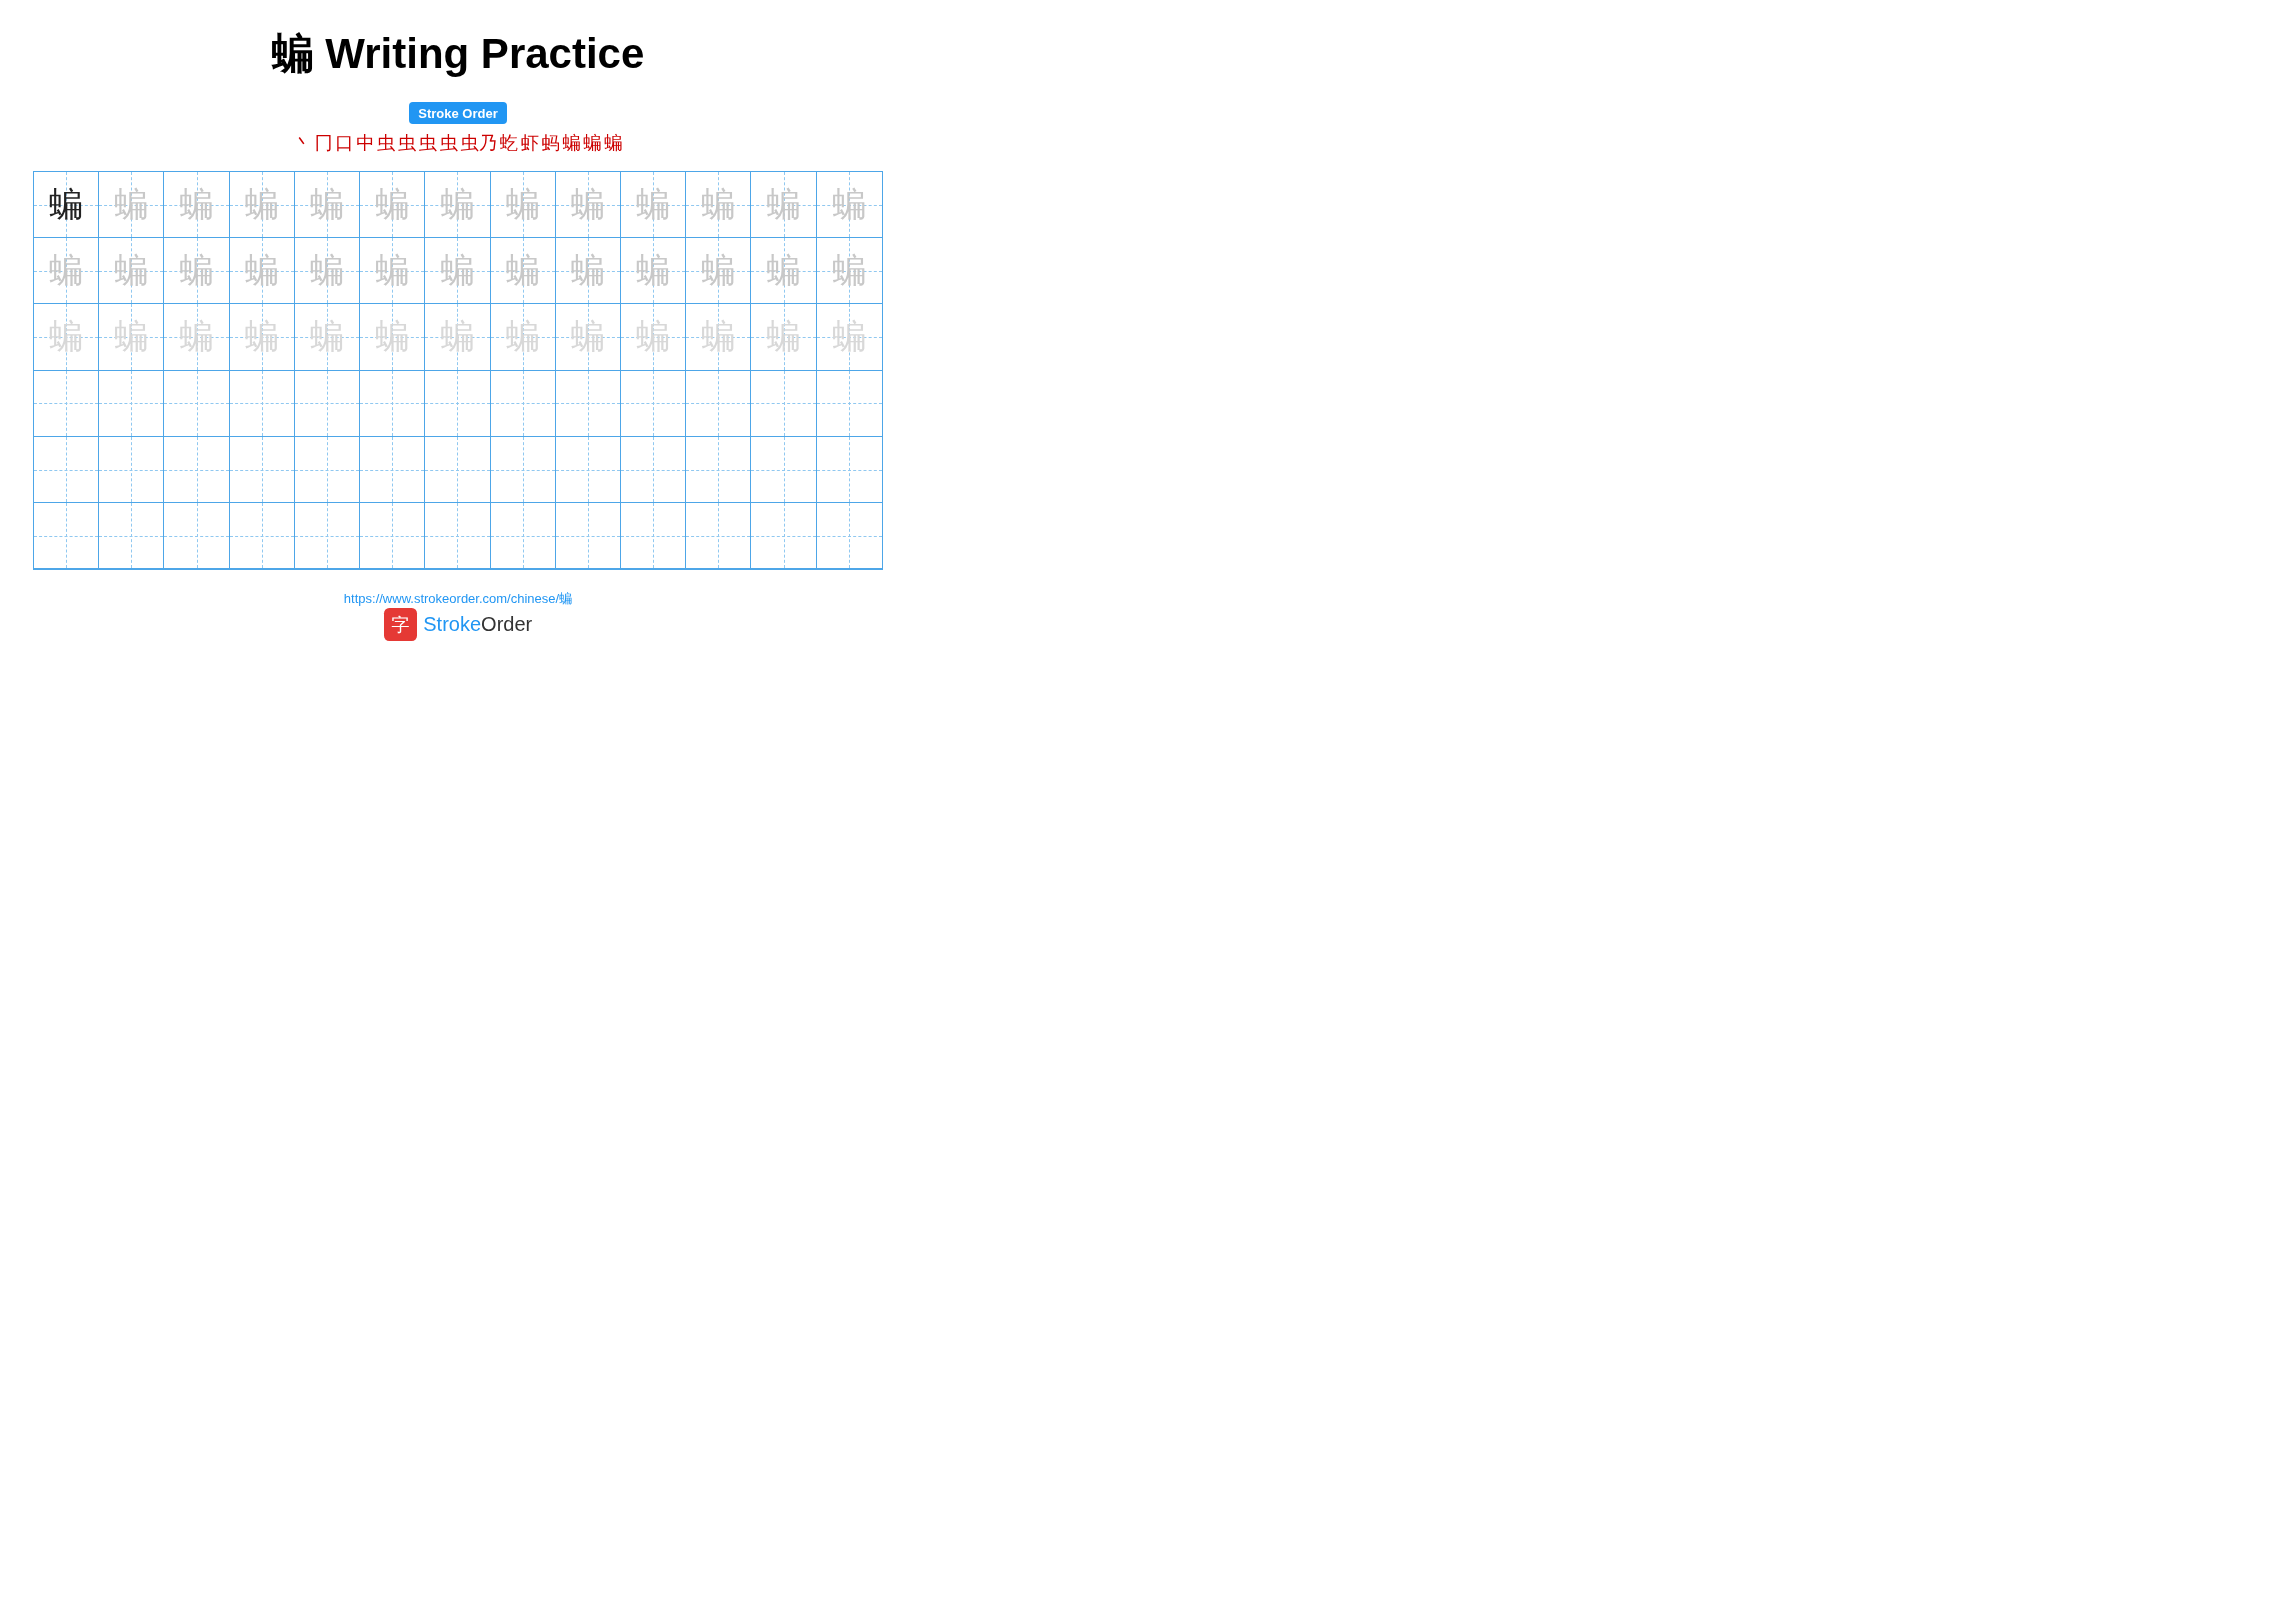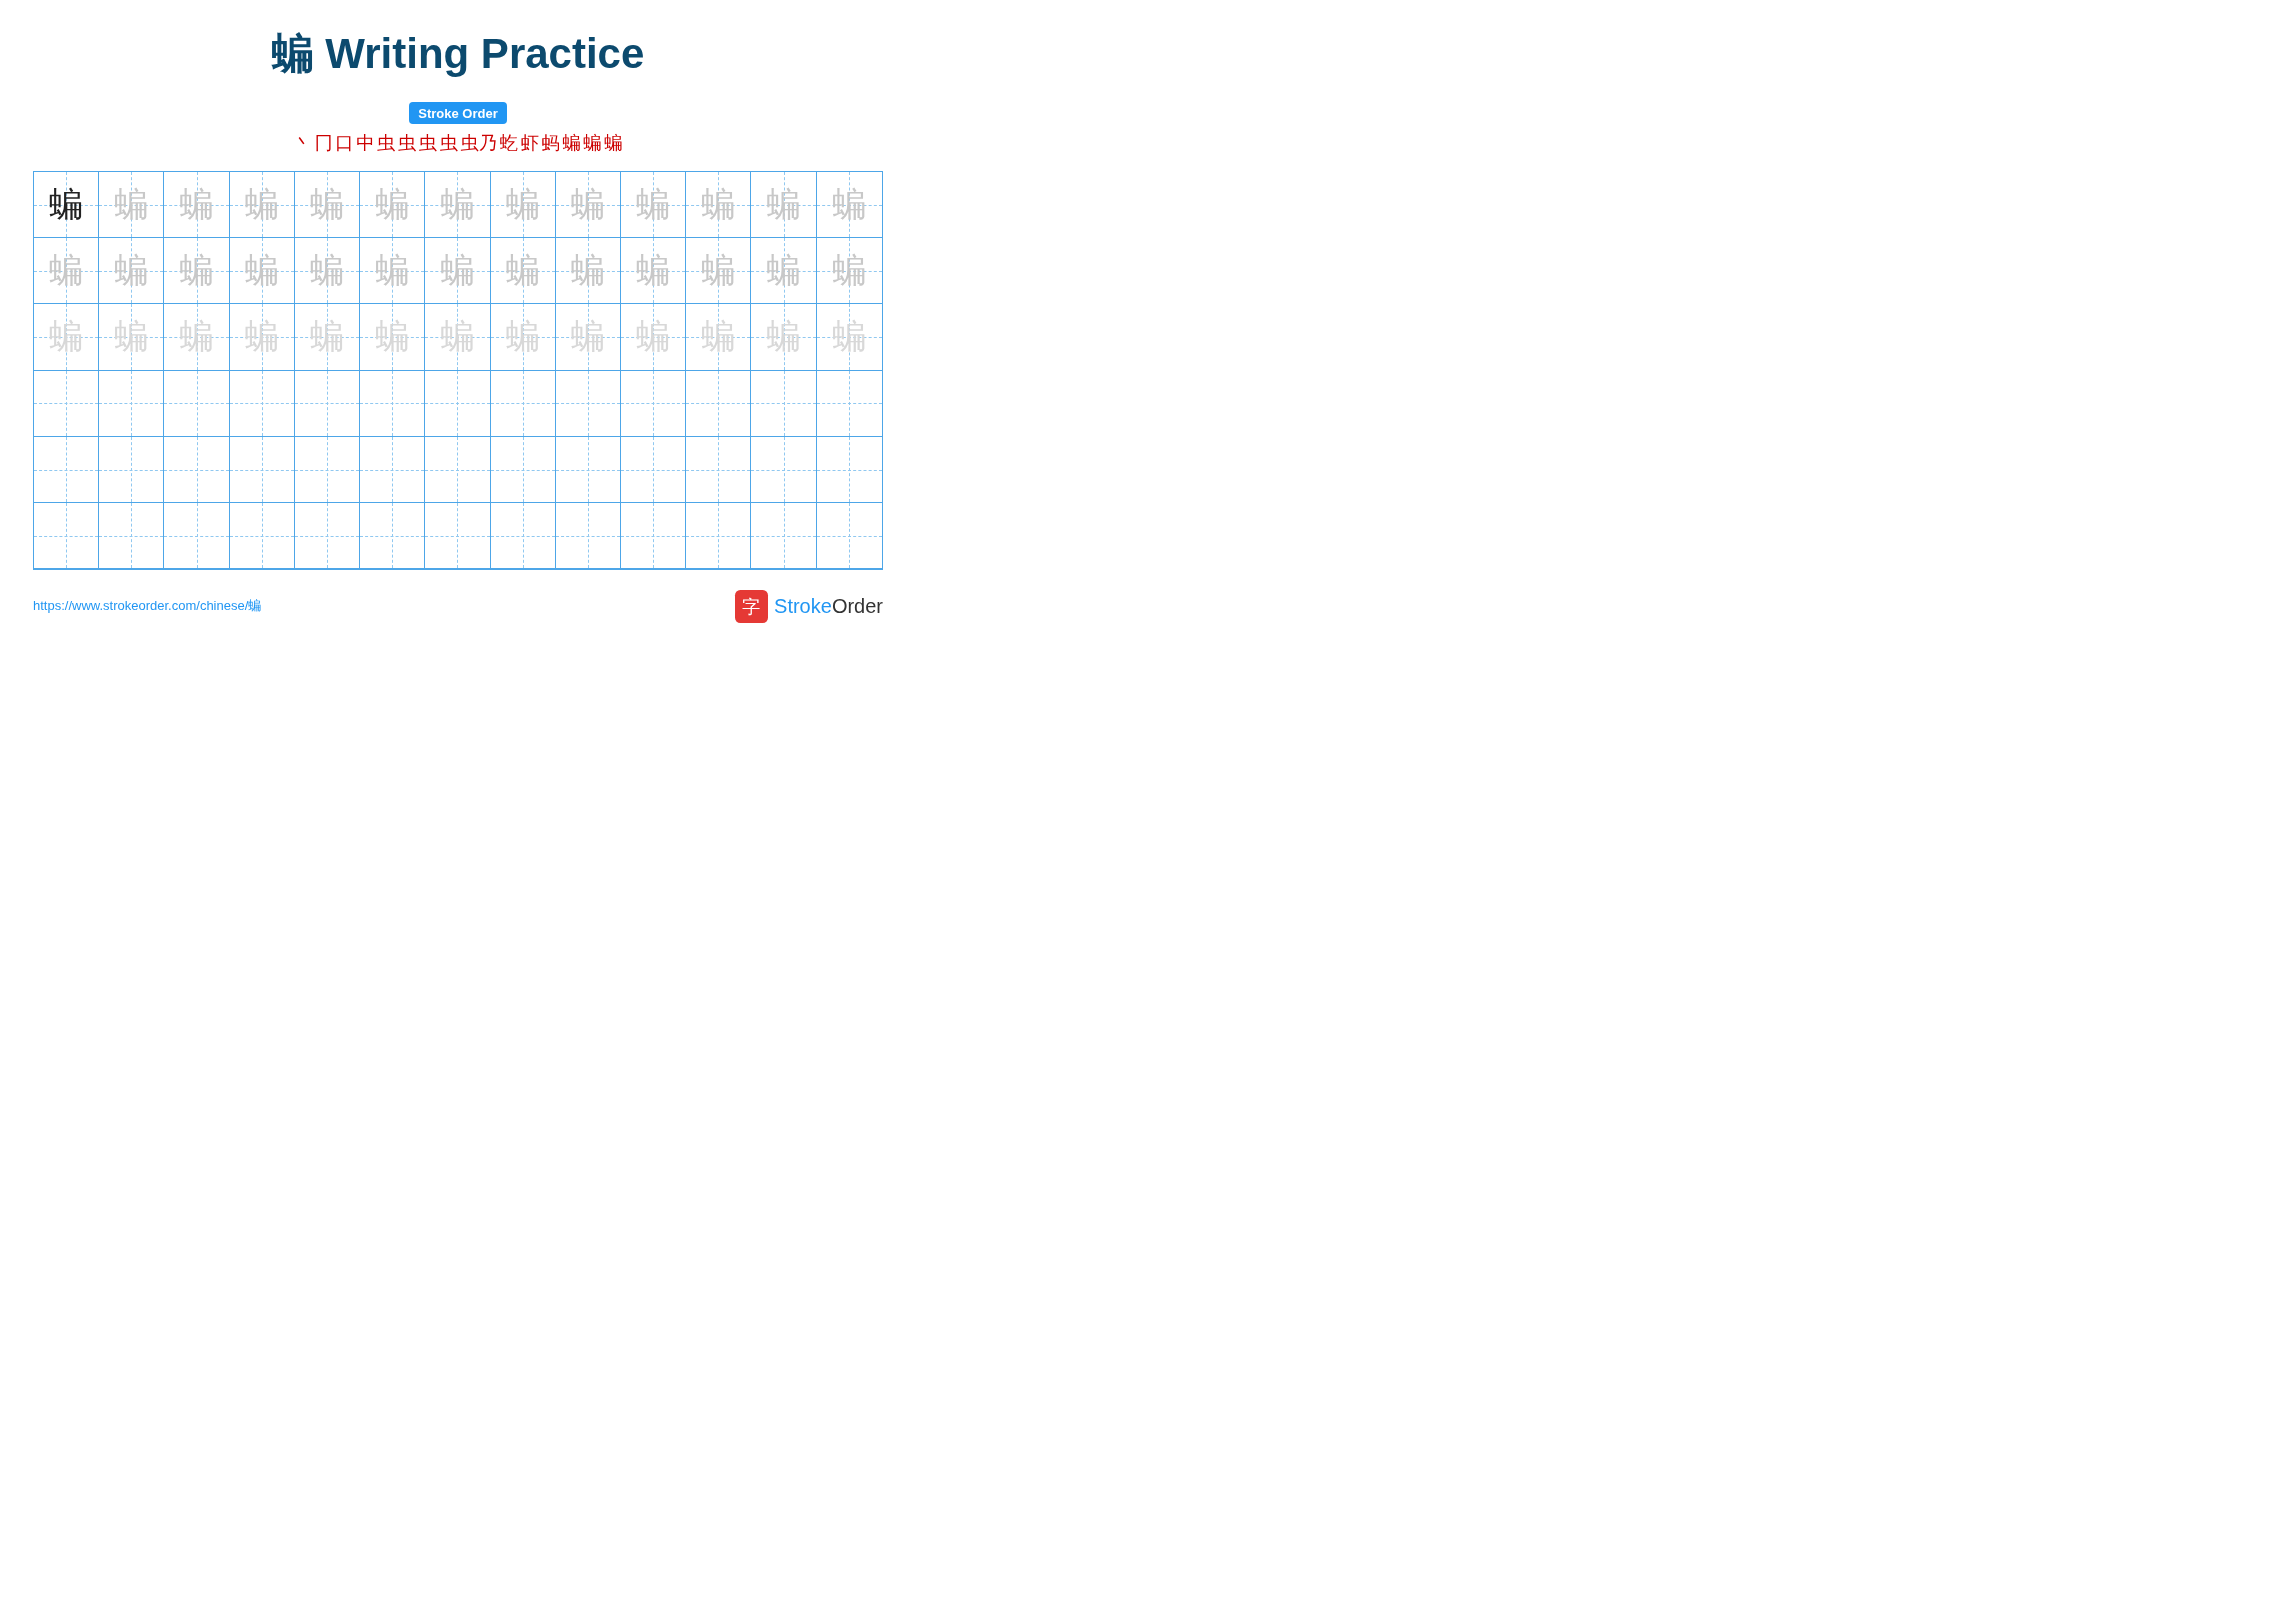--- a/index.html
+++ b/index.html
@@ -10,21 +10,21 @@
       width: 916px;
       min-height: 648px;
       padding: 19.6px 33px;
       position: relative;
     }
 
     .title {
       text-align: center;
       font-size: 42px;
       font-weight: bold;
-      color: #0c4a6e;
+      color: #000000;
       margin-bottom: 19.6px;
       margin-top: 6.5px;
     }
 
     .stroke-order-row {
       display: flex;
       align-items: center;
       margin-bottom: 16.4px;
       gap: 5.2px;
       flex-direction: column;
@@ -127,20 +127,21 @@
     .empty-row .grid-cell {
       min-height: 59px;
     }
 
     
     .footer {
       display: flex;
       justify-content: space-between;
       align-items: center;
       margin-top: 19.6px;
+      flex-direction: column;
     }
 
     .footer-url {
       color: #2196F3;
       font-size: 13px;
       text-decoration: none;
     }
 
     .footer-logo {
       display: flex;

